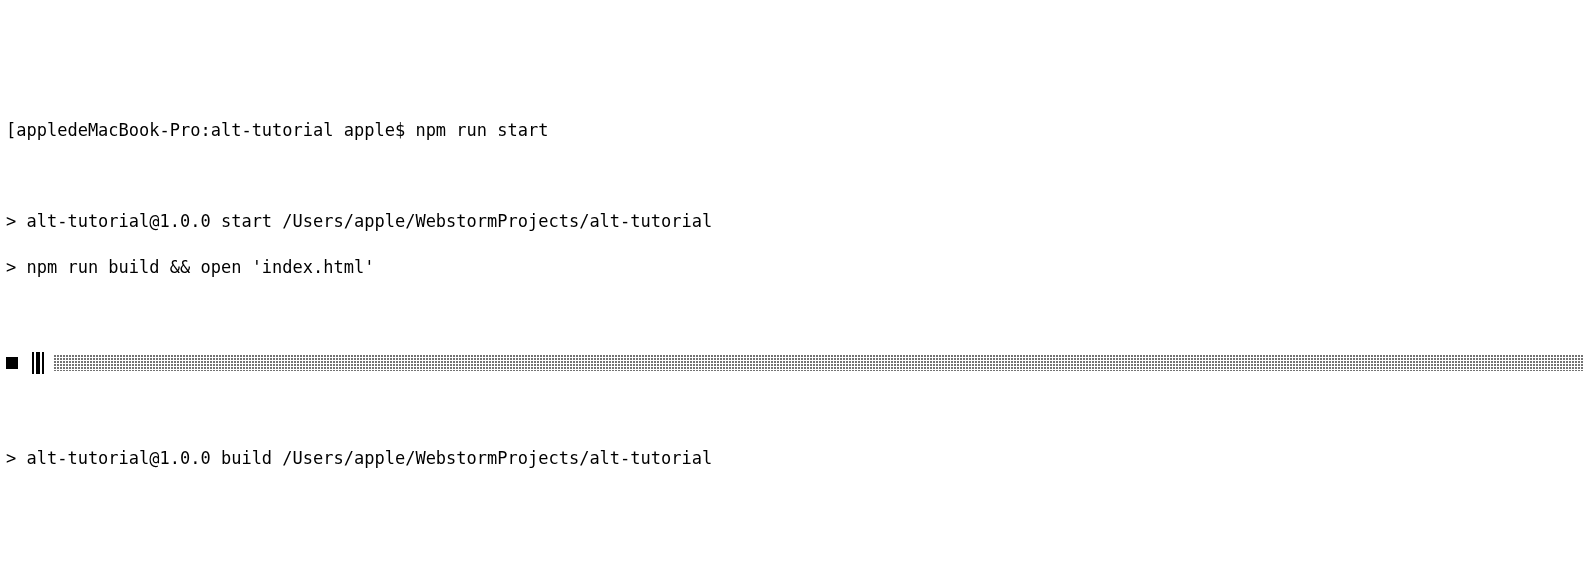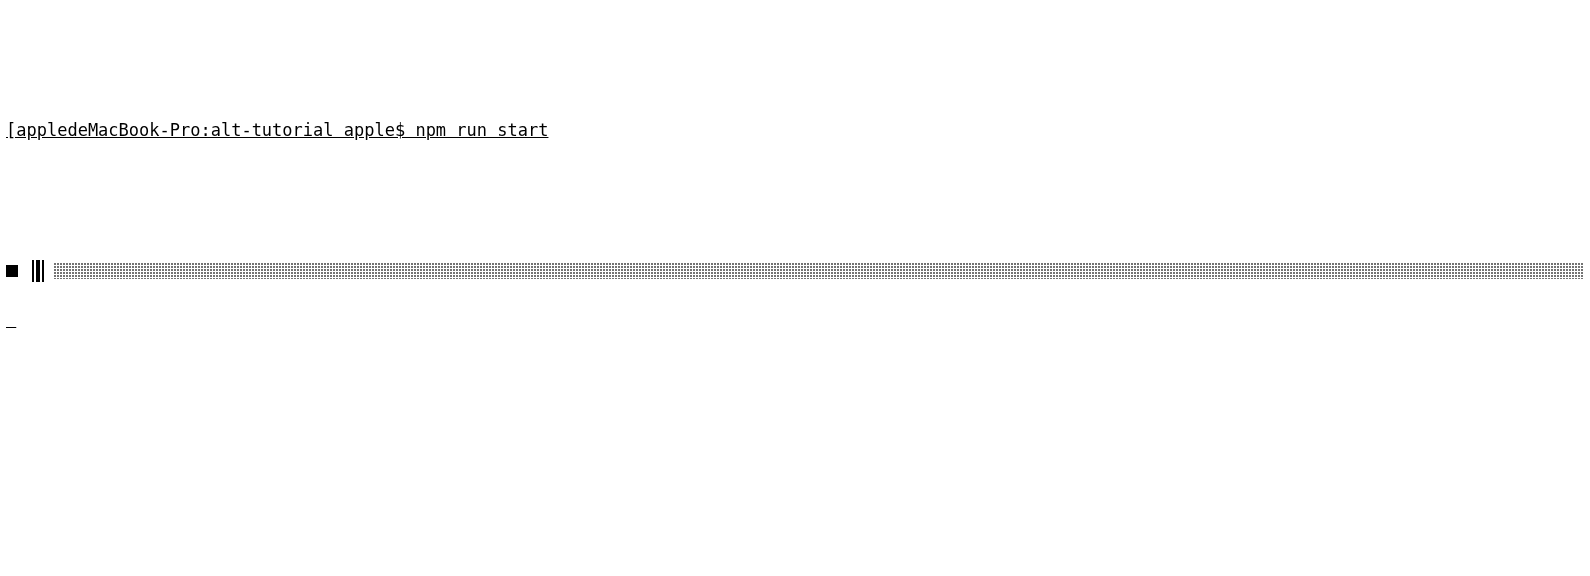--- a/index.html
+++ b/index.html
@@ -17,21 +17,20 @@
       white-space: pre;
       width: 1590px;
       overflow: hidden;
     }
     .terminal {
       font-weight: 500;
     }
     .line {
       display: block;
       min-height: 1.35em;
-      text-decoration: underline;
     }
     .divider-row {
       display: flex;
       align-items: center;
       height: 22px;
       margin: 4px 0;
     }
     .divider-sq {
       display: inline-block;
       width: 12px;
@@ -70,23 +69,26 @@
     }
   </style>
 </head>
 <body>
 
 
 
 <div class="terminal">
 <span class="line">[appledeMacBook-Pro:alt-tutorial apple$ npm run start</span>
 <span class="line"></span>
+<span class="line">&gt; alt-tutorial@1.0.0 start /Users/apple/WebstormProjects/alt-tutorial</span>
+<span class="line">&gt; npm run build &amp;&amp; open 'index.html'</span>
 <span class="line"></span>
 <div class="divider-row"><span class="divider-sq"></span><span class="divider-bar"></span><span class="divider-fill"></span></div>
 <span class="line"> </span>
+<span class="line">&gt; alt-tutorial@1.0.0 build /Users/apple/WebstormProjects/alt-tutorial</span>
 <span class="line"></span>
 
 
 
 
 
 
 
 
 

